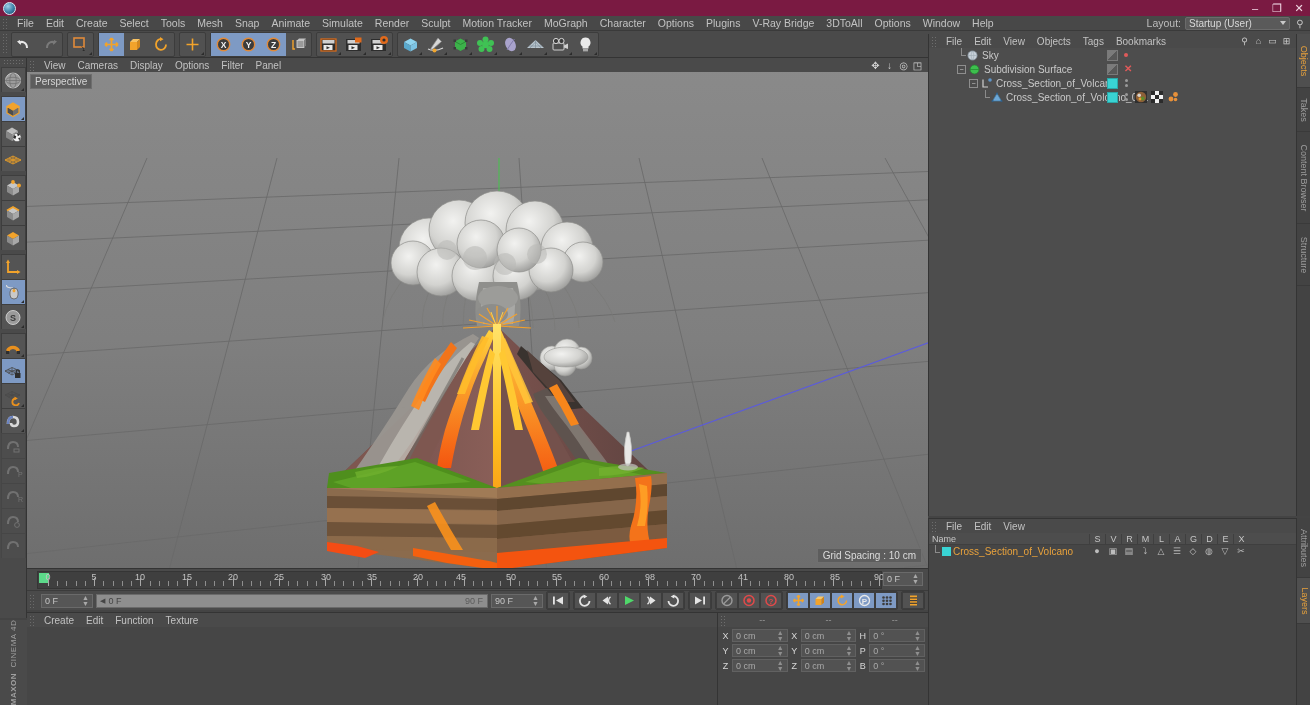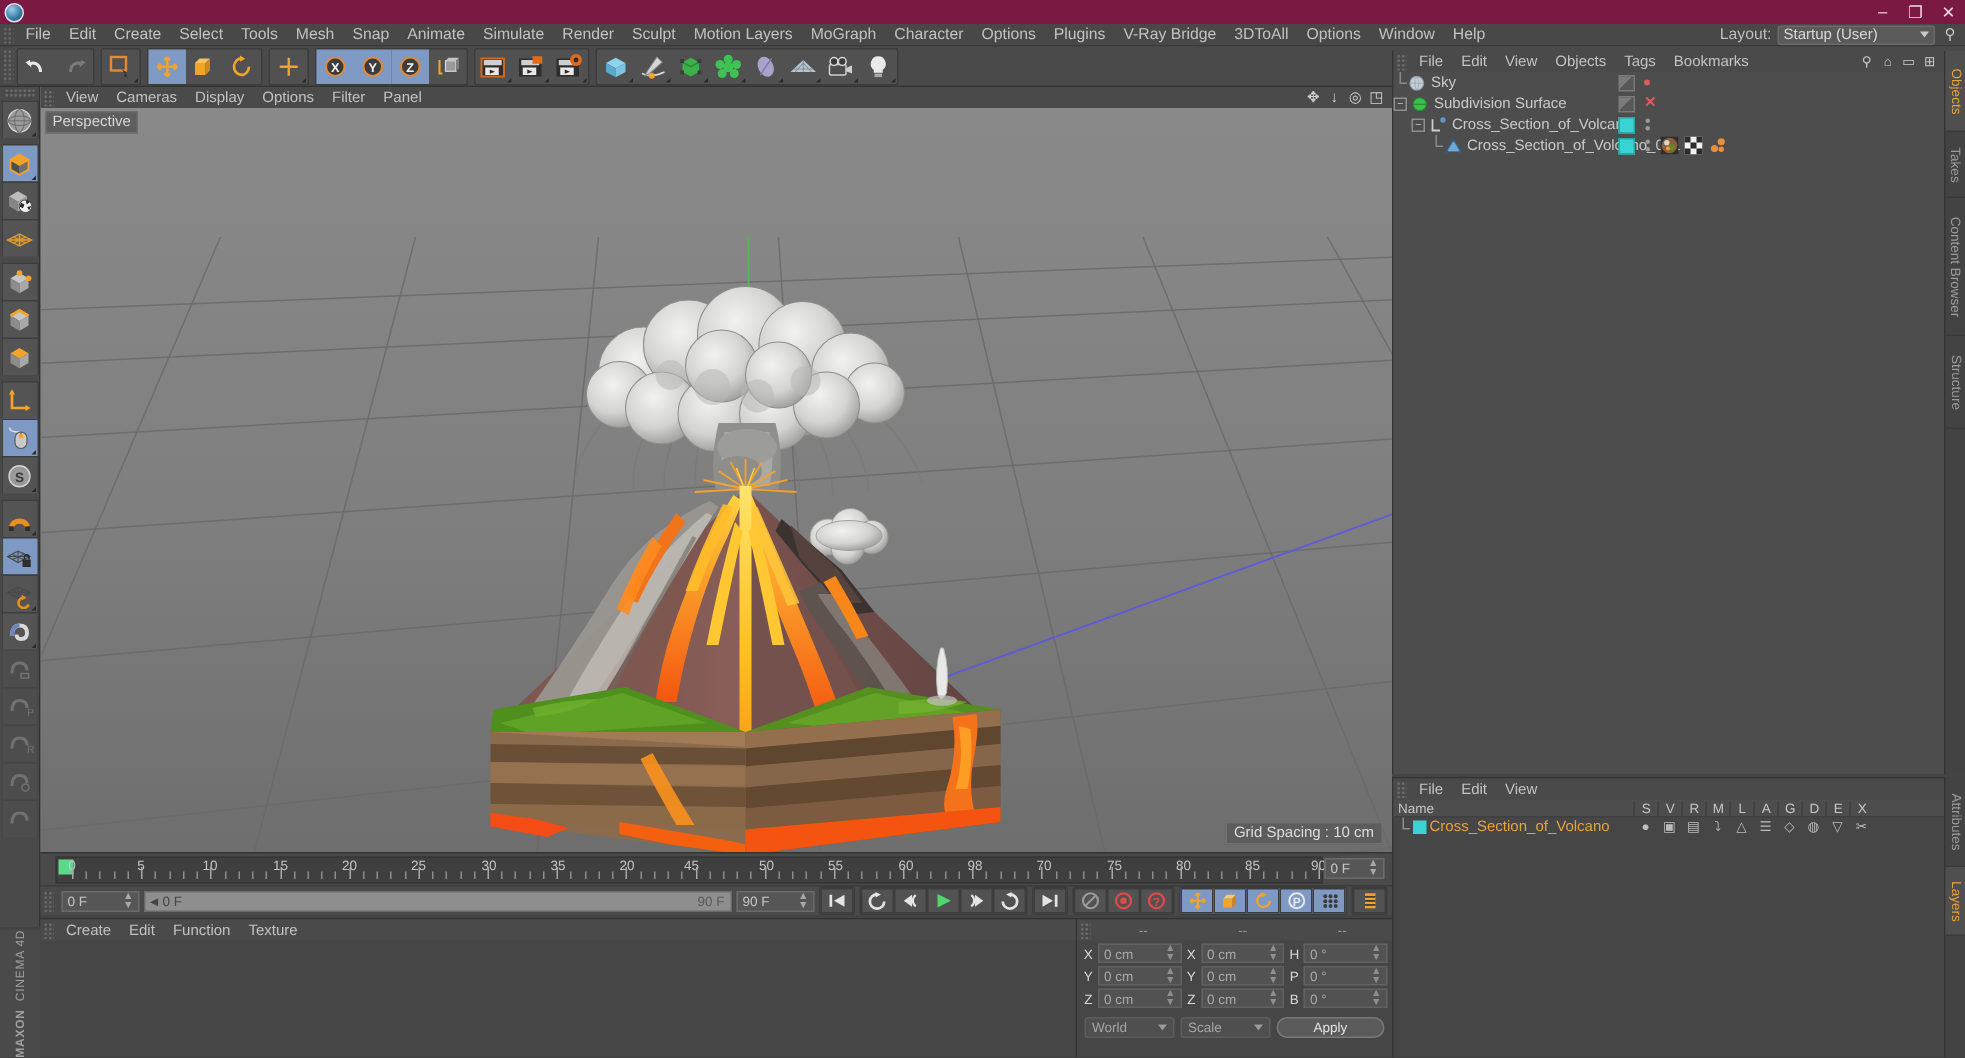--- a/index.html
+++ b/index.html
@@ -233,21 +233,21 @@
     background:#464646; border-left:1px solid #343434;
   }
   .om-menubar { height:14px; background:#4a4a4a; display:flex; align-items:center; }
   .om-menubar .mi { padding:0 6px; font-size:10px; color:#c2c2c2; }
   .om-menubar .ogrip { width:7px;height:11px;margin:0 2px;
     background-image:radial-gradient(#6e6e6e 0.8px, transparent 0.9px);
     background-size:3px 3px; }
   .om-tools { margin-left:auto; display:flex; gap:3px; padding-right:4px; align-items:center; }
   .om-tools .ot { width:11px;height:11px;color:#cbcbcb;font-size:9px;
     display:flex;align-items:center;justify-content:center; }
-  .om-body { position:relative; height:468px; background:#4d4d4d; }
+  .om-body { position:relative; height:468px; background:#4d4d4d;padding-left:28px; }
   .om-row {
     position:relative; height:14px; display:flex; align-items:center;
     font-size:10px; color:#c9c9c9;
   }
   .om-indent { width:12px; height:14px; flex:none; }
   .om-exp {
     width:9px;height:9px; border:1px solid #8e8e8e; color:#cfcfcf;
     font-size:7px; display:flex;align-items:center;justify-content:center;
     margin-right:2px; flex:none; line-height:1;
   }
@@ -340,21 +340,21 @@
     <div class="mi">Edit</div>
     <div class="mi">Create</div>
     <div class="mi">Select</div>
     <div class="mi">Tools</div>
     <div class="mi">Mesh</div>
     <div class="mi">Snap</div>
     <div class="mi">Animate</div>
     <div class="mi">Simulate</div>
     <div class="mi">Render</div>
     <div class="mi">Sculpt</div>
-    <div class="mi">Motion Layers</div>
+    <div class="mi">Motion Tracker</div>
     <div class="mi">MoGraph</div>
     <div class="mi">Character</div>
     <div class="mi">Options</div>
     <div class="mi">Plugins</div>
     <div class="mi">V-Ray Bridge</div>
     <div class="mi">3DToAll</div>
     <div class="mi">Options</div>
     <div class="mi">Window</div>
     <div class="mi">Help</div>
 
@@ -989,21 +989,21 @@
       <div class="tl-num" style="left:241px">25</div>
       <div class="tl-num" style="left:288px">30</div>
       <div class="tl-num" style="left:334px">35</div>
       <div class="tl-num" style="left:380px">20</div>
       <div class="tl-num" style="left:423px">45</div>
       <div class="tl-num" style="left:473px">50</div>
       <div class="tl-num" style="left:519px">55</div>
       <div class="tl-num" style="left:566px">60</div>
       <div class="tl-num" style="left:612px">98</div>
       <div class="tl-num" style="left:658px">70</div>
-      <div class="tl-num" style="left:705px">75</div>
+      <div class="tl-num" style="left:705px">41</div>
       <div class="tl-num" style="left:751px">80</div>
       <div class="tl-num" style="left:797px">85</div>
       <div class="tl-num" style="left:841px">90</div>
       <div id="tl-ticks">
           <div class="tl-tick major" style="left: 10px;"></div>
           <div class="tl-tick" style="left: 19.2333px;"></div>
           <div class="tl-tick" style="left: 28.4667px;"></div>
           <div class="tl-tick" style="left: 37.7px;"></div>
           <div class="tl-tick" style="left: 46.9333px;"></div>
           <div class="tl-tick major" style="left: 56.1667px;"></div>
@@ -1307,31 +1307,20 @@
             <span>0 cm</span>
             <span class="sp">▲<br>▼</span>
           </div>
         <div class="co-lab">B</div>
         <div class="co-inp">
             <span>0 °</span>
             <span class="sp">▲<br>▼</span>
           </div>
       </div>
     </div>
-    <div class="co-bottom">
-      <div class="co-sel">
-        <span>World</span>
-        <span class="arrow"></span>
-      </div>
-      <div class="co-sel">
-        <span>Scale</span>
-        <span class="arrow"></span>
-      </div>
-      <div class="co-apply">Apply</div>
-    </div>
   </div>
 
   <div class="objmgr">
     <div class="om-menubar">
       <div class="ogrip"></div>
       <div class="mi">File</div>
       <div class="mi">Edit</div>
       <div class="mi">View</div>
       <div class="mi">Objects</div>
       <div class="mi">Tags</div>

